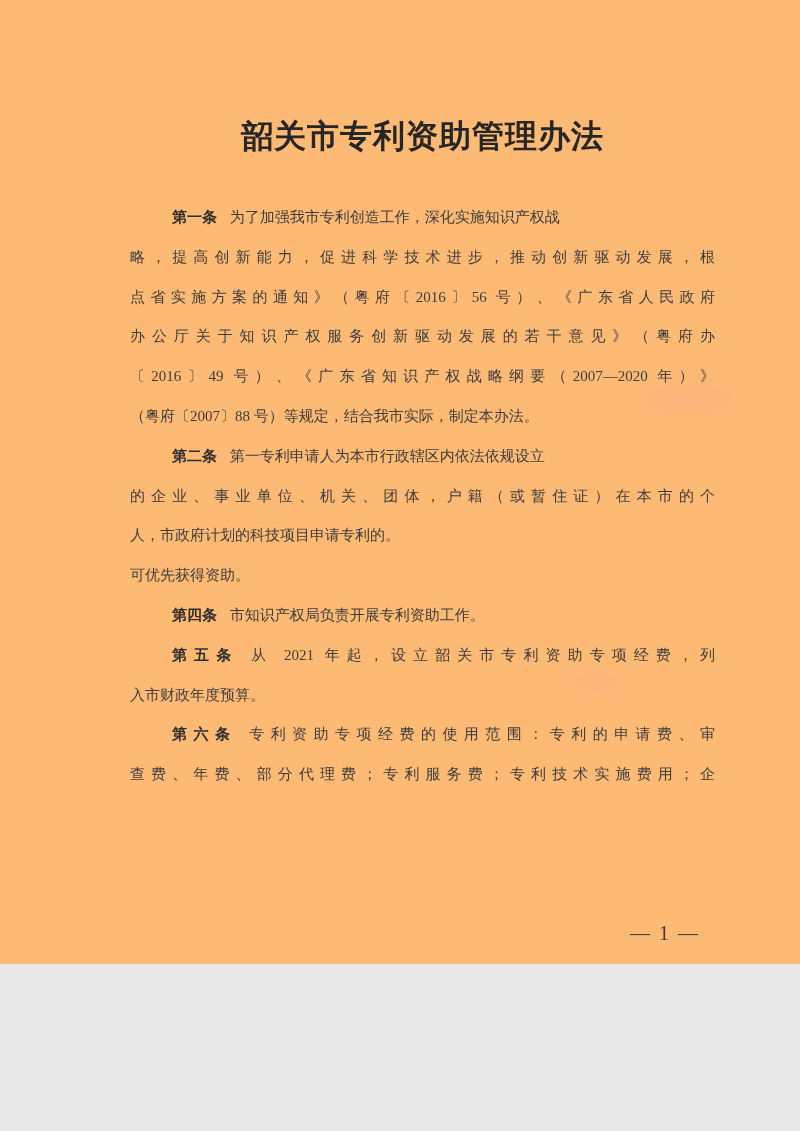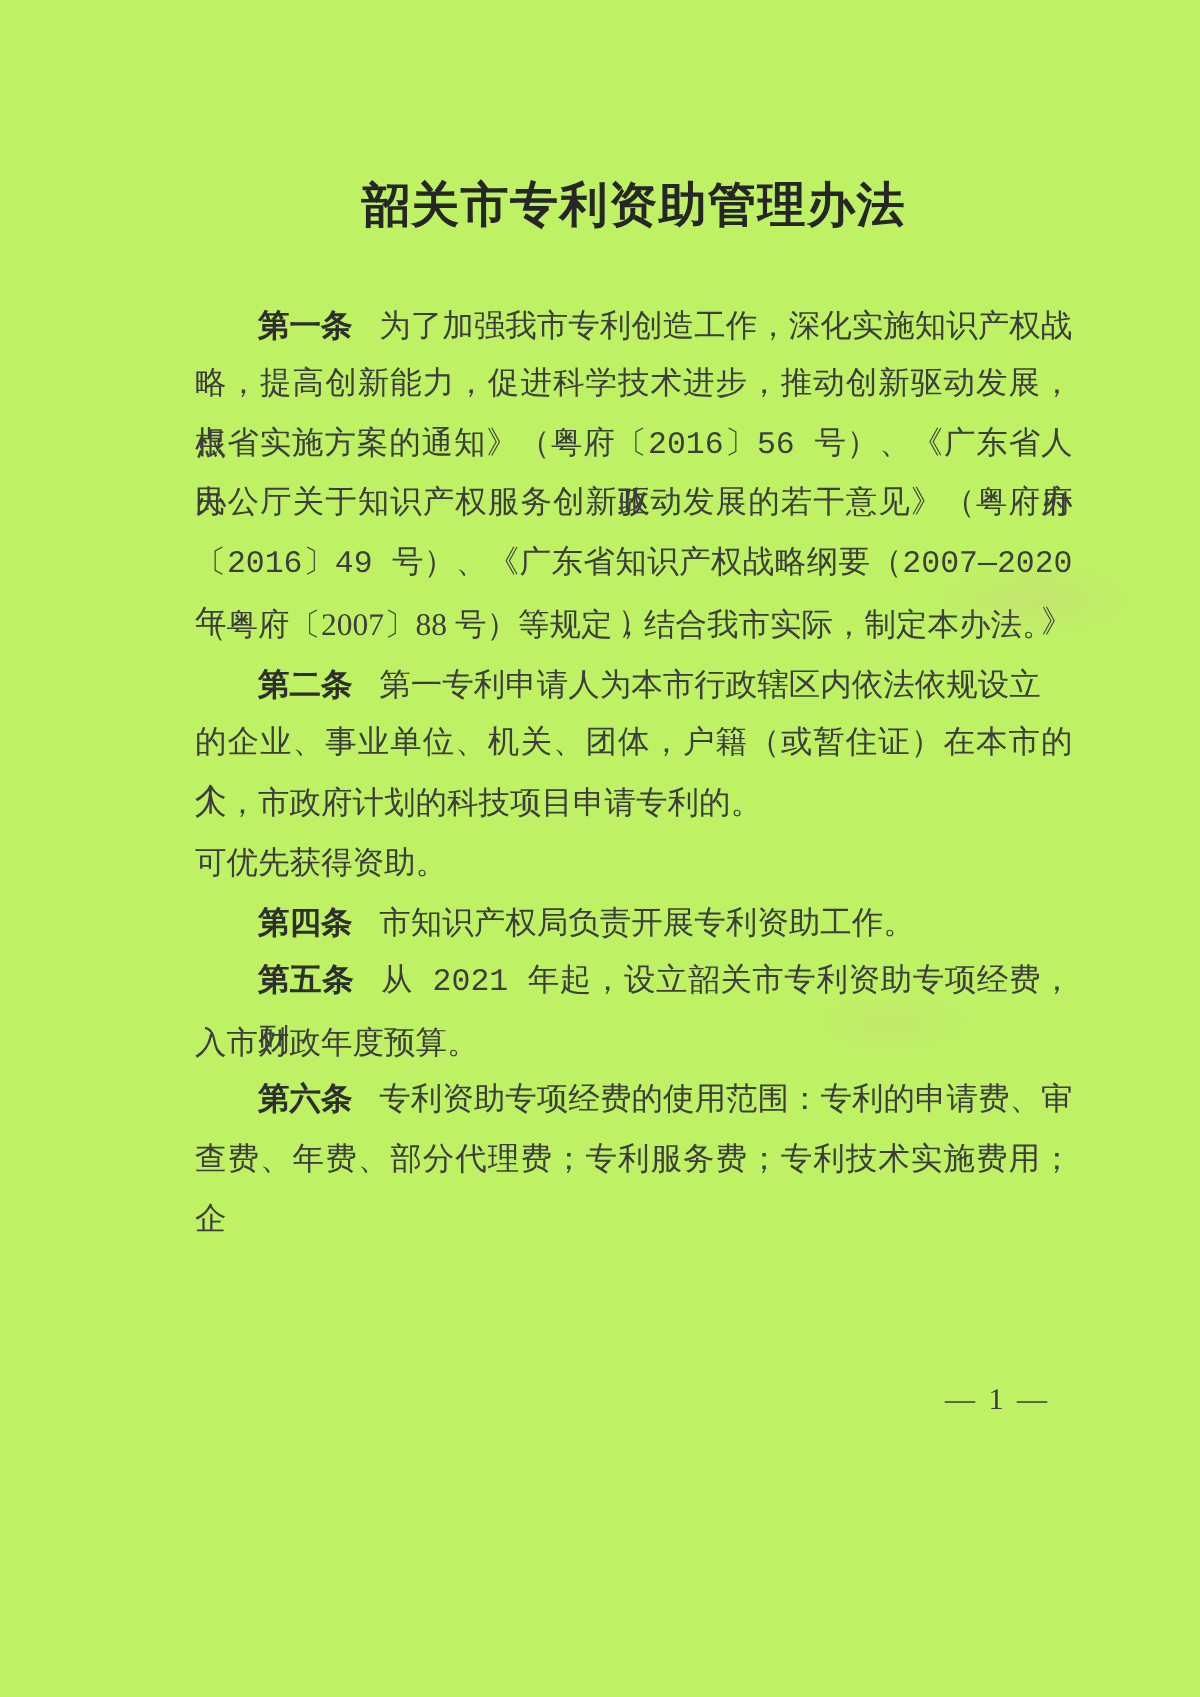--- a/index.html
+++ b/index.html
@@ -3,58 +3,57 @@
 <meta charset="utf-8">
 <style>
   html, body {
     margin: 0;
     padding: 0;
     background: #e8e8e8;
   }
   .page {
     position: relative;
     width: 800px;
-    height: 1131px;
+    height: 964px;
     margin: 0 auto;
-    background: #bef264;
+    background: #fdba74;
     overflow: hidden;
     font-family: "Liberation Serif", "DejaVu Serif", serif;
   }
   .doc-title {
     position: absolute;
     top: 116px;
     left: 130px;
     width: 585px;
     text-align: center;
     font-size: 32px;
     font-weight: bold;
     color: #262626;
     letter-spacing: 1px;
     line-height: 1.3;
   }
   .body-text {
     position: absolute;
     top: 198px;
     left: 130px;
     width: 585px;
-    font-size: 21px;
+    font-size: 15px;
     color: #3d3d3d;
     line-height: 39.8px;
   }
   .line {
     height: 39.8px;
     white-space: nowrap;
     overflow: visible;
   }
   .line.fill {
     white-space: normal;
     text-align: justify;
     text-align-last: justify;
     text-justify: inter-character;
-    font-family: Liberation Mono, monospace;
   }
   .line.indent {
     padding-left: 42px;
   }
   .line-label:not(:empty) {
     font-weight: bold;
     color: #2e2e2e;
     margin-right: 0.85em;
   }
   .page-number {

